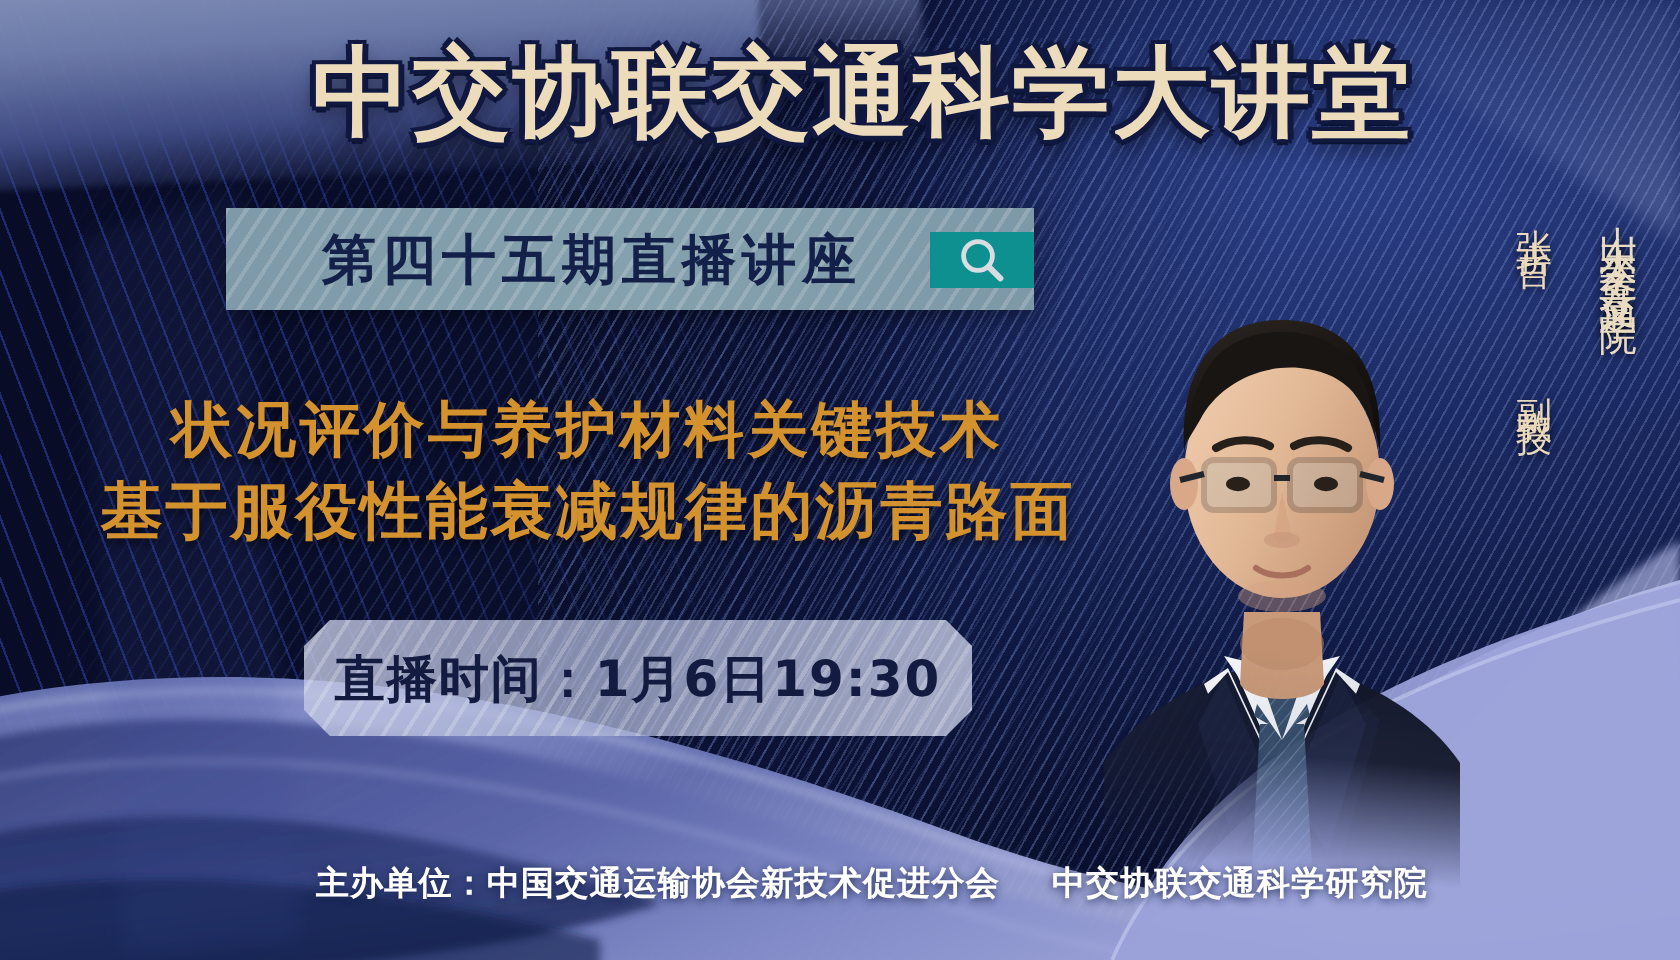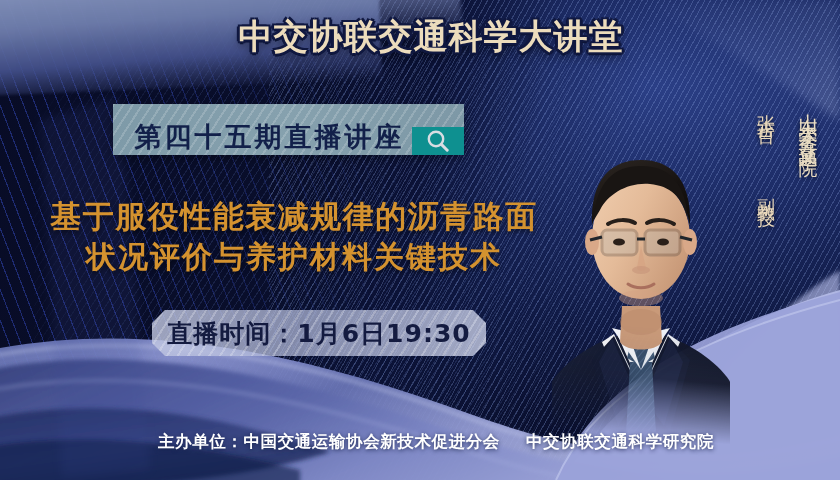--- a/index.html
+++ b/index.html
@@ -70,39 +70,39 @@
   }
 
   
   .silk{position:absolute;inset:0;}
   .silk svg{position:absolute;inset:0;width:100%;height:100%;display:block;}
 
   
   .main-title{
     position:absolute;left:0;right:0;top:14px;
     text-align:center;
-    font-size:34px;
+    font-size:49px;
     font-weight:700;
     letter-spacing:1px;
     color:#ecdcbc;
     font-family:"DejaVu Sans","Liberation Sans",sans-serif;
     text-shadow:
       -2px -2px 0 #101840, 2px -2px 0 #101840,
       -2px  2px 0 #101840, 2px  2px 0 #101840,
        0px  3px 0 #0c1434, 3px 0 0 #101840, -3px 0 0 #101840,
        0 5px 10px rgba(0,0,0,.6);
     white-space:nowrap;
     padding-left:22px;
   }
 
   
   .subtitle-bar{
     position:absolute;left:113px;top:104px;
-    width:351px;height:51px;
-    display:flex;align-items:flex-end;
+    width:404px;height:51px;
+    display:flex;align-items:center;
     background:linear-gradient(100deg,#7e9aa8 0%,#86a1ae 50%,#7d98a6 100%);
     box-shadow:0 3px 10px rgba(0,0,0,.35);
     overflow:hidden;
   }
   .subtitle-bar::before{
     content:"";position:absolute;inset:0;
     background:repeating-linear-gradient(123deg,
       rgba(255,255,255,0.17) 0px, rgba(255,255,255,0.17) 2px,
       rgba(255,255,255,0) 2px, rgba(255,255,255,0) 8px);
     pointer-events:none;
@@ -133,21 +133,21 @@
     letter-spacing:1.5px;
     font-family:"DejaVu Sans","Liberation Sans",sans-serif;
     text-shadow:0 2px 5px rgba(0,0,0,.55);
   }
   .lecture-title .ln{display:block;white-space:nowrap;}
   .lecture-title .ln2{font-size:30px;letter-spacing:2px;}
 
   
   .time-panel{
     position:absolute;left:152px;top:310px;
-    width:334px;height:46px;
+    width:334px;height:58px;
     display:flex;align-items:center;justify-content:center;
     background:linear-gradient(105deg,rgba(196,202,228,0.80) 0%,rgba(176,184,216,0.72) 45%,rgba(200,206,230,0.80) 100%);
     clip-path:polygon(13px 0,calc(100% - 13px) 0,100% 13px,100% calc(100% - 13px),calc(100% - 13px) 100%,13px 100%,0 calc(100% - 13px),0 13px);
     box-shadow:0 3px 12px rgba(0,0,0,.4);
     overflow:hidden;
   }
   .time-panel::before{
     content:"";position:absolute;inset:0;
     background:repeating-linear-gradient(122deg,
       rgba(255,255,255,0.22) 0px,rgba(255,255,255,0.22) 2px,
@@ -288,22 +288,22 @@
       <span>
         <svg width="28" height="28" viewBox="0 0 28 28" aria-hidden="true">
           <circle cx="12" cy="12" r="7.2" fill="none" stroke="#d8dde2" stroke-width="2.4"></circle>
           <line x1="17.4" y1="17.4" x2="23.2" y2="23.2" stroke="#d8dde2" stroke-width="3" stroke-linecap="round"></line>
         </svg>
       </span>
     </div>
   </div>
 
   <div class="lecture-title">
+    <span class="ln ln2">状况评价与养护材料关键技术</span>
     <span class="ln ln1">基于服役性能衰减规律的沥青路面</span>
-    <span class="ln ln2">状况评价与养护材料关键技术</span>
   </div>
 
   <div class="time-panel">
     <span class="time-text">直播时间：1月6日19:30</span>
   </div>
 
   <div class="photo-wrap">
     <svg viewBox="0 0 178 410" preserveAspectRatio="xMidYMax meet">
       <defs>
         <linearGradient id="skin" x1="0" y1="0" x2="1" y2="0.6">

